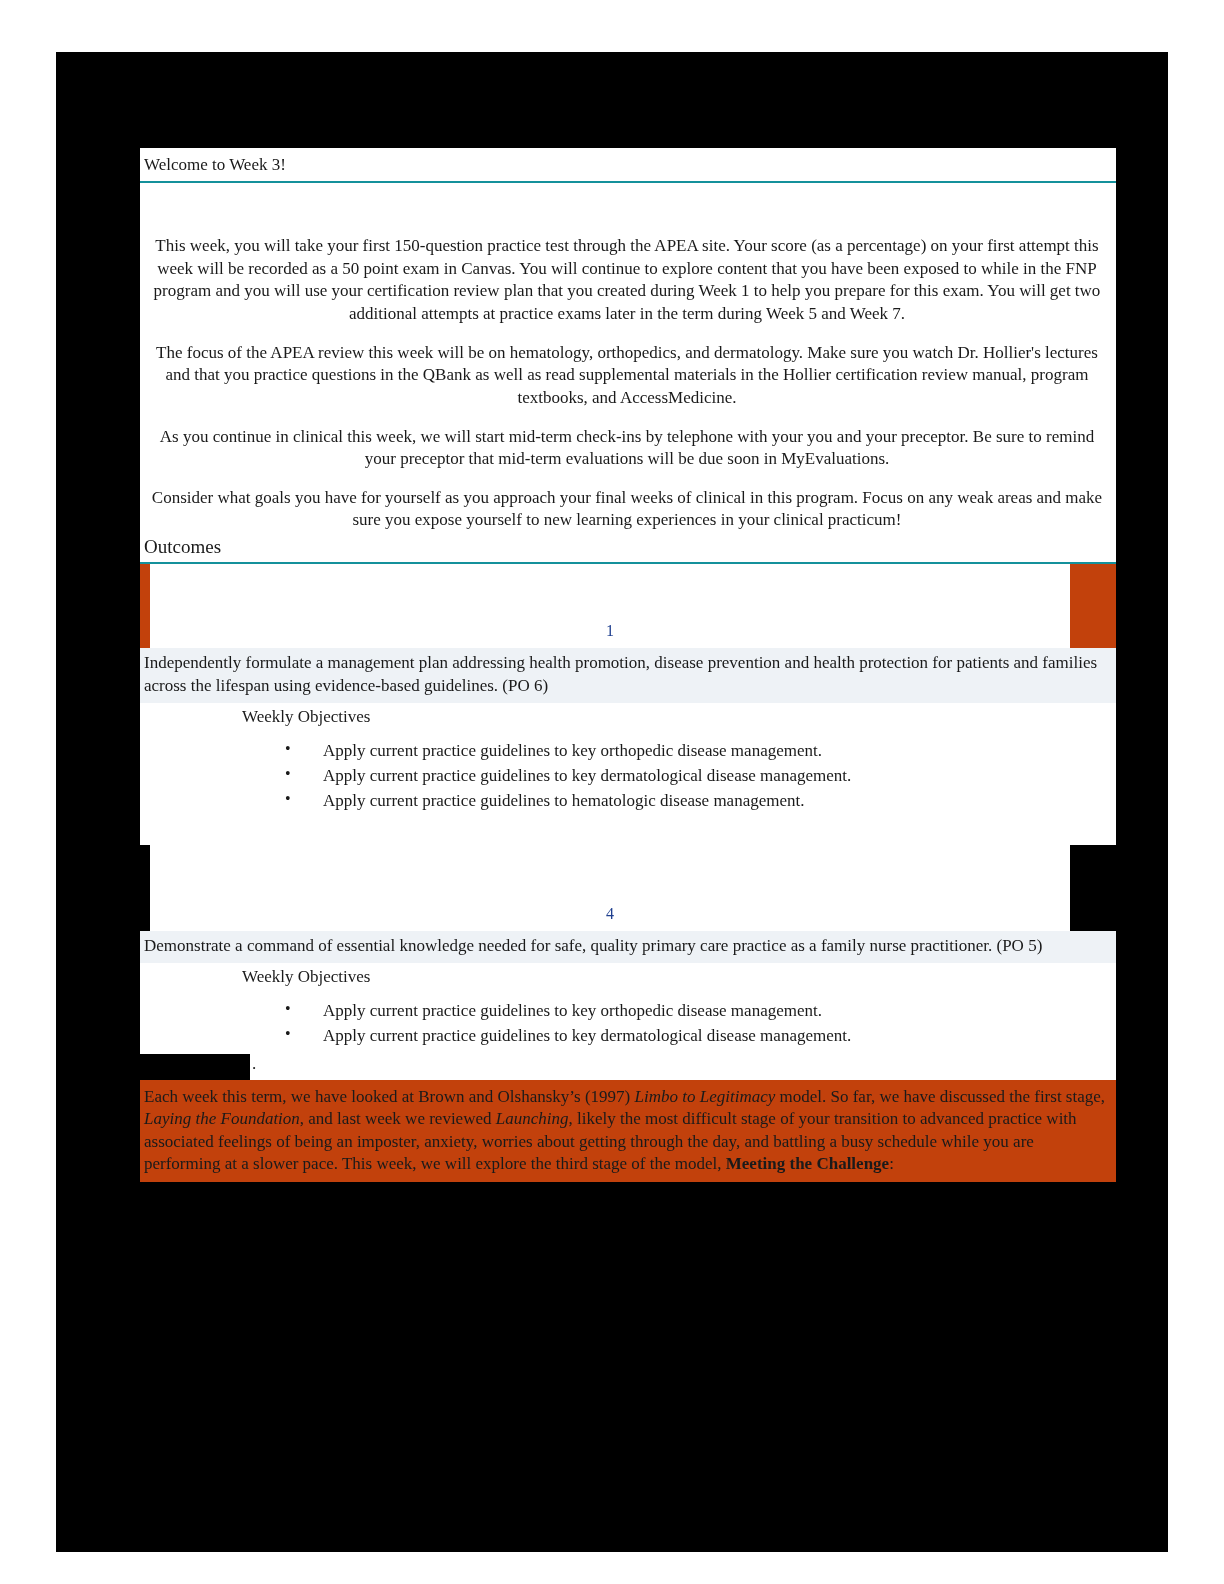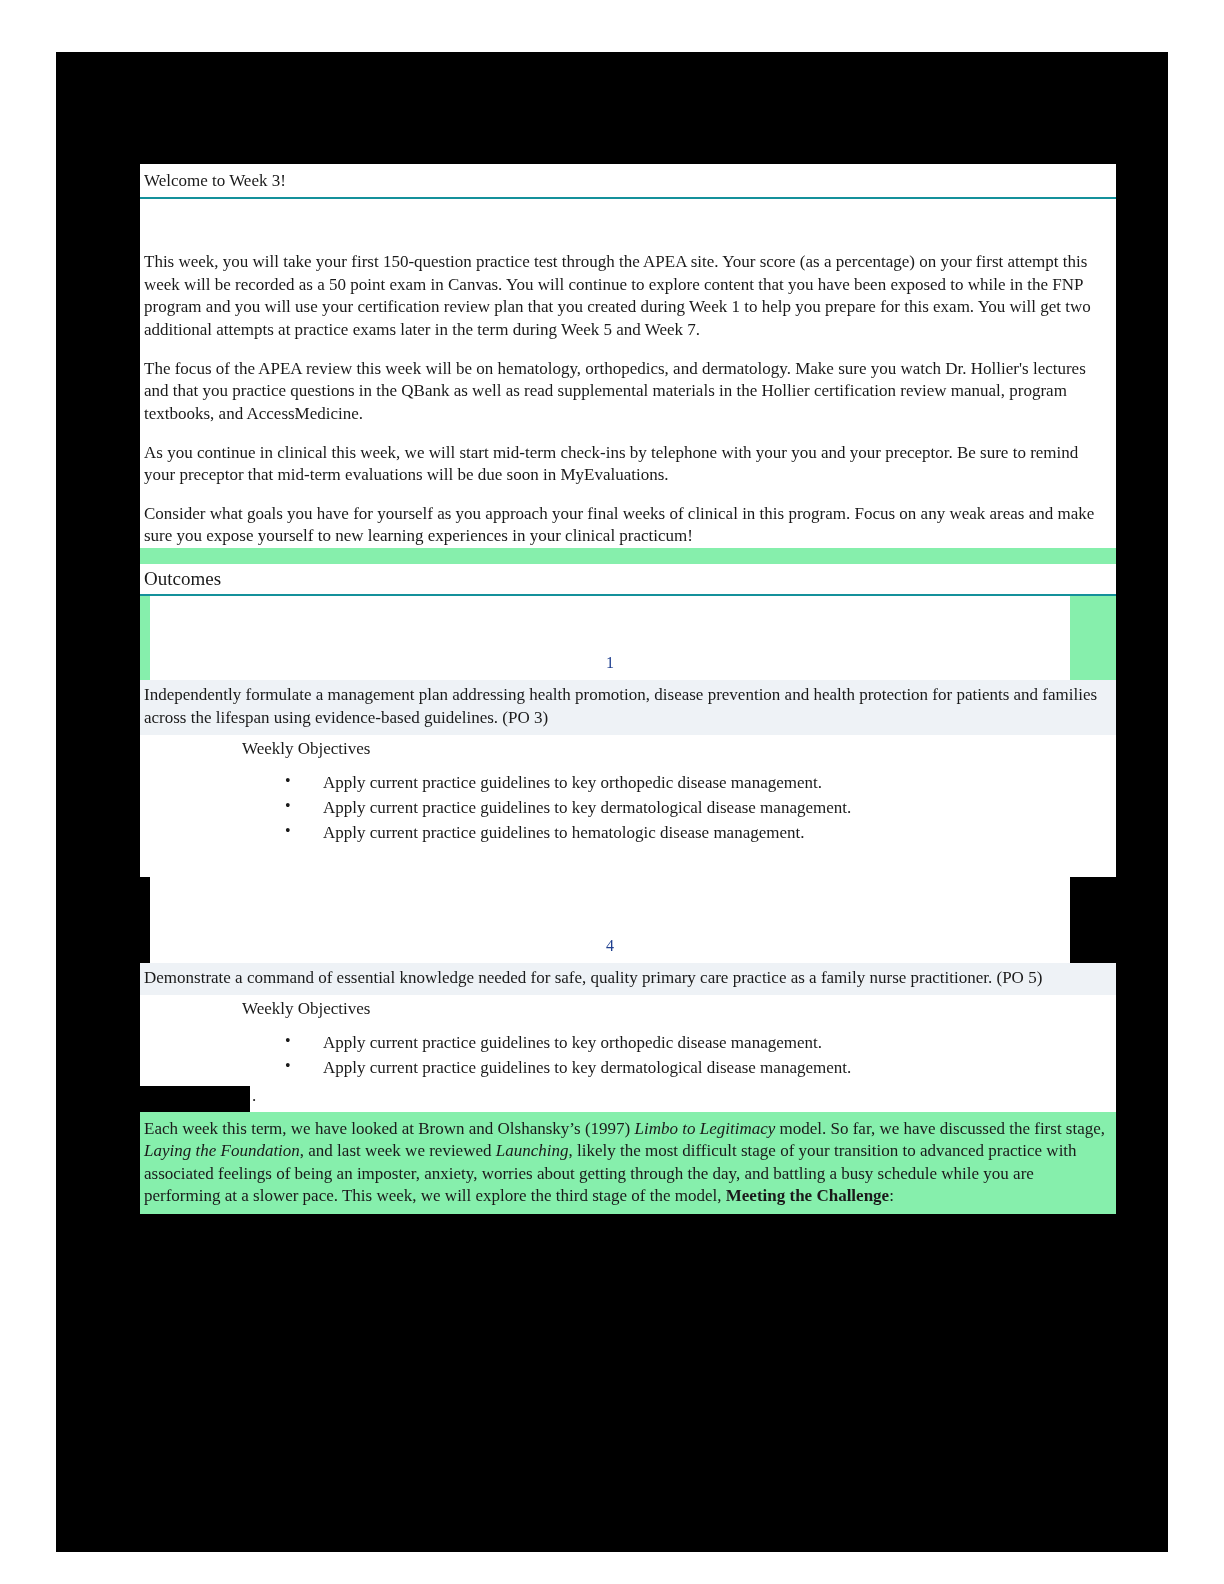--- a/index.html
+++ b/index.html
@@ -22,23 +22,23 @@
     top: 52px;
     width: 1112px;
     height: 1500px;
     background: #000000;
   }
 
   
   .sheet {
     position: absolute;
     left: 140px;
-    top: 164px;
+    top: 148px;
     width: 976px;
-    background: #86efac;
+    background: #c2410c;
   }
 
   .block {
     background: #ffffff;
     position: relative;
   }
 
   .title-row {
     padding: 6px 4px 4px 4px;
     font-size: 17px;
@@ -59,22 +59,23 @@
 
   .body-text {
     font-size: 17px;
     line-height: 1.33;
     color: #1a1a1a;
     padding: 0 6px 0 4px;
     text-align: left;
   }
   .body-text p {
     margin: 0 0 16px 0;
-  }
-  .body-text p:last-child { margin-bottom: 16px; }
+    text-align: center;
+  }
+  .body-text p:last-child { margin-bottom: 0; }
 
   .outcomes-label {
     font-size: 19px;
     color: #1a1a1a;
     padding: 4px 4px 2px 4px;
   }
 
   
   .num-band {
     background: #ffffff;
@@ -214,21 +215,21 @@
 
   <div class="block">
     <div class="outcomes-label">Outcomes</div>
     <div class="teal-rule"></div>
   </div>
 
   <div class="num-band">
     <div class="num">1</div>
   </div>
 
-  <div class="outcome-bar">Independently formulate a management plan addressing health promotion, disease prevention and health protection for patients and families across the lifespan using evidence-based guidelines. (PO 3)</div>
+  <div class="outcome-bar">Independently formulate a management plan addressing health promotion, disease prevention and health protection for patients and families across the lifespan using evidence-based guidelines. (PO 6)</div>
 
   <div class="objectives-block">
     <div class="objectives-title">Weekly Objectives</div>
     <ul class="obj-list">
       <li>Apply current practice guidelines to key orthopedic disease management.</li>
       <li>Apply current practice guidelines to key dermatological disease management.</li>
       <li>Apply current practice guidelines to hematologic disease management.</li>
     </ul>
     <div class="white-strip"></div>
   </div>

